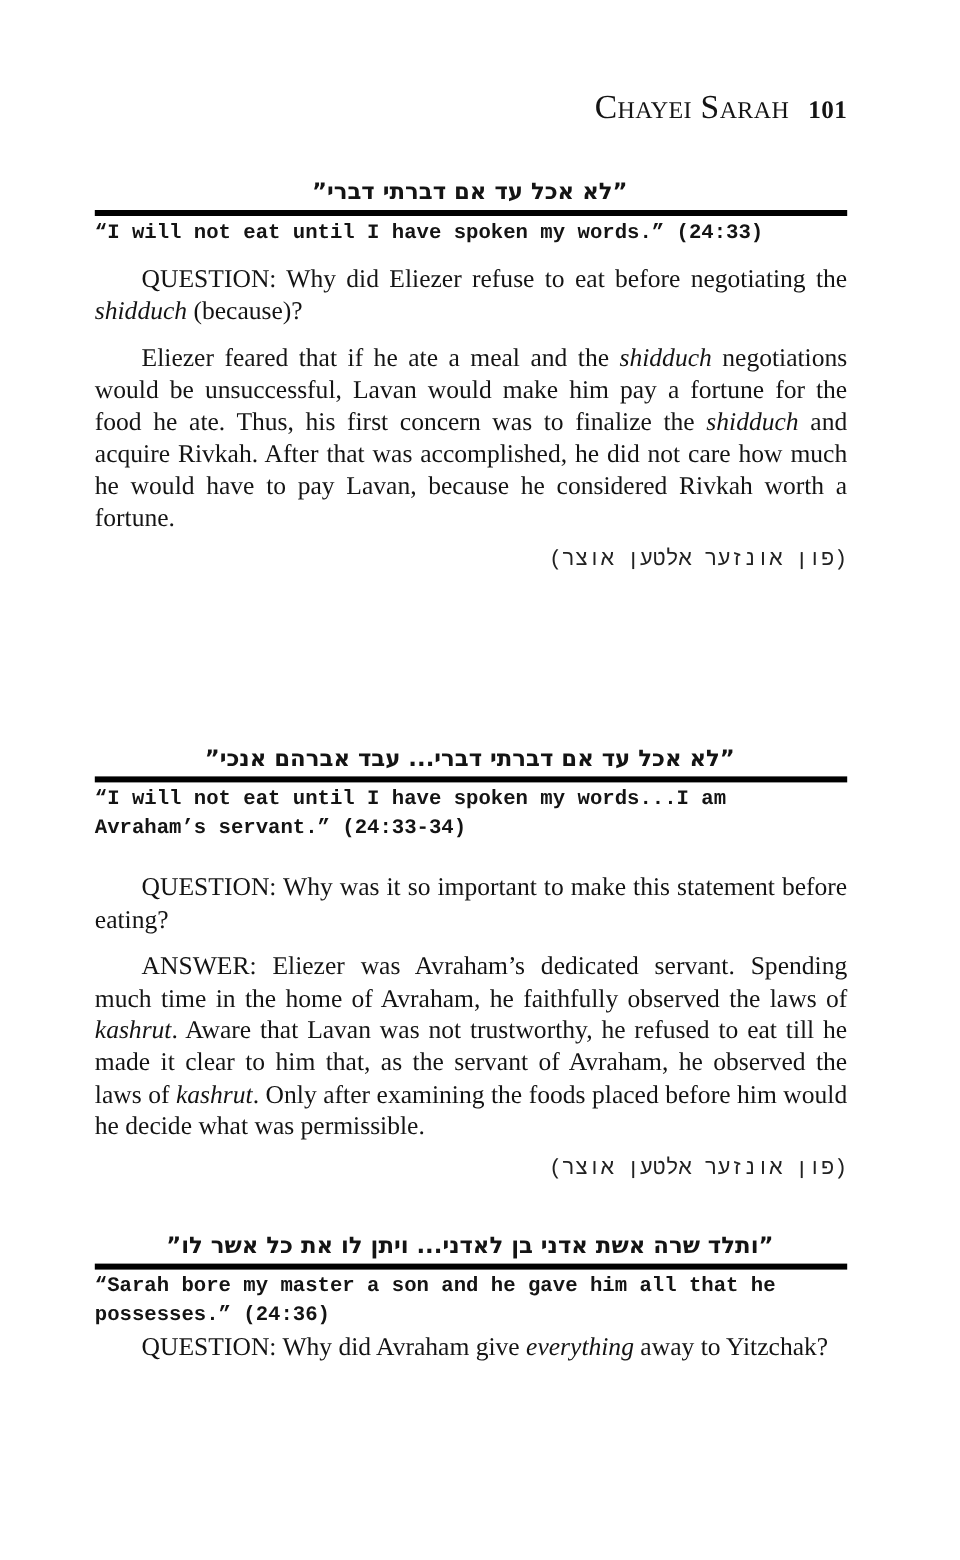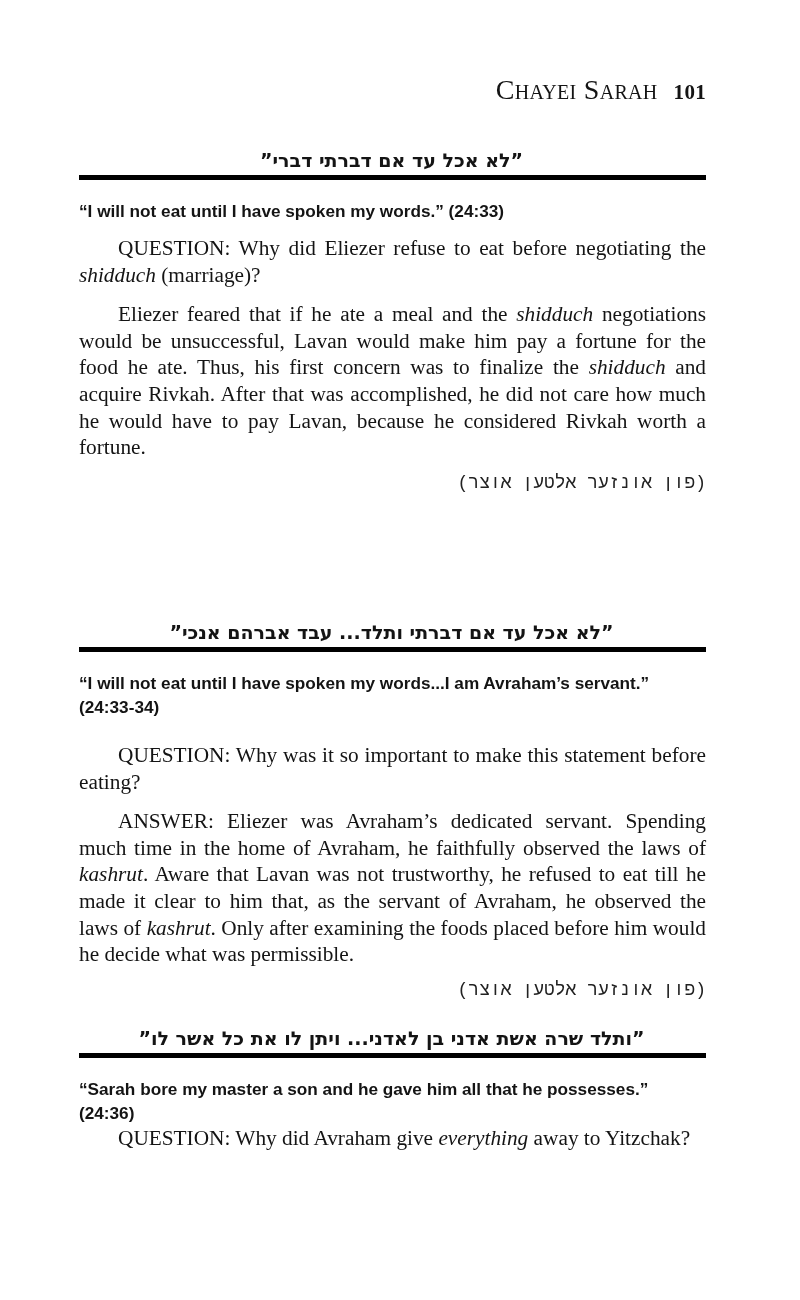--- a/index.html
+++ b/index.html
@@ -4,44 +4,44 @@
 <style>
   html, body { margin: 0; padding: 0; background: #ffffff; }
   body { width: 800px; height: 1300px; position: relative; overflow: hidden; color: #141414; }
   .page { position: absolute; left: 79px; top: 0; width: 627px; }
   .running-head { position: absolute; right: 0; top: 74px; font-family: "Liberation Serif", serif; font-size: 21px; letter-spacing: 0.3px; white-space: nowrap; }
   .running-head .title { font-variant: small-caps; font-size: 28px; }
   .running-head .pageno { font-weight: bold; margin-left: 16px; }
   .section { position: absolute; left: 0; width: 627px; }
   .heb-head { text-align: center; direction: rtl; font-family: "DejaVu Sans", sans-serif; font-weight: bold; font-size: 19px; line-height: 24px; padding-right: 2px; }
   .rule { height: 5px; background: #000; margin-top: 3px; }
-  .eng-head { font-family: Liberation Sans, sans-serif; font-weight: bold; font-size: 17.2px; line-height: 24px; margin-top: 19px; }
+  .eng-head { font-family: Liberation Mono, monospace; font-weight: bold; font-size: 17.2px; line-height: 24px; margin-top: 3px; }
   .para { font-family: "Liberation Serif", serif; font-size: 21.3px; line-height: 26.6px; text-align: justify; text-indent: 39px; margin: 0; }
   .para i { font-style: italic; }
   .src { text-align: right; direction: rtl; font-family: Liberation Mono, monospace; font-size: 18px; line-height: 16px; color: #222; }
 </style>
 </head>
 <body>
 
 <div class="page">
   <div class="running-head">
     <span class="title">Chayei Sarah</span><span class="pageno">101</span>
   </div>
 
   <div class="section" style="top:148px;">
     <div class="heb-head">”לא אכל עד אם דברתי דברי”</div>
     <div class="rule"></div>
     <div class="eng-head">“I will not eat until I have spoken my words.” (24:33)</div>
-    <p class="para" style="margin-top:12px;"><span>QUESTION: Why did Eliezer refuse to eat before negotiating the </span><i>shidduch</i><span> (marriage)?</span></p>
+    <p class="para" style="margin-top:12px;"><span>QUESTION: Why did Eliezer refuse to eat before negotiating the </span><i>shidduch</i><span> (because)?</span></p>
     <p class="para" style="margin-top:13px;"><span>Eliezer feared that if he ate a meal and the </span><i>shidduch</i><span> negotiations would be unsuccessful, Lavan would make him pay a fortune for the food he ate. Thus, his first concern was to finalize the </span><i>shidduch</i><span> and acquire Rivkah. After that was accomplished, he did not care how much he would have to pay Lavan, because he considered Rivkah worth a fortune.</span></p>
     <div class="src" style="margin-top:14px;">(פון אונזער אלטען אוצר)</div>
   </div>
 
   <div class="section" style="top:620px;">
-    <div class="heb-head">”לא אכל עד אם דברתי ותלד... עבד אברהם אנכי”</div>
+    <div class="heb-head">”לא אכל עד אם דברתי דברי... עבד אברהם אנכי”</div>
     <div class="rule"></div>
     <div class="eng-head">“I will not eat until I have spoken my words...I am Avraham’s servant.” (24:33-34)</div>
     <p class="para" style="margin-top:23px;"><span>QUESTION: Why was it so important to make this statement before eating?</span></p>
     <p class="para" style="margin-top:13px;"><span>ANSWER: Eliezer was Avraham’s dedicated servant. Spending much time in the home of Avraham, he faithfully observed the laws of </span><i>kashrut</i><span>. Aware that Lavan was not trustworthy, he refused to eat till he made it clear to him that, as the servant of Avraham, he observed the laws of </span><i>kashrut</i><span>. Only after examining the foods placed before him would he decide what was permissible.</span></p>
     <div class="src" style="margin-top:14px;">(פון אונזער אלטען אוצר)</div>
   </div>
 
   <div class="section" style="top:1026px;">
     <div class="heb-head">”ותלד שרה אשת אדני בן לאדני... ויתן לו את כל אשר לו”</div>
     <div class="rule"></div>

